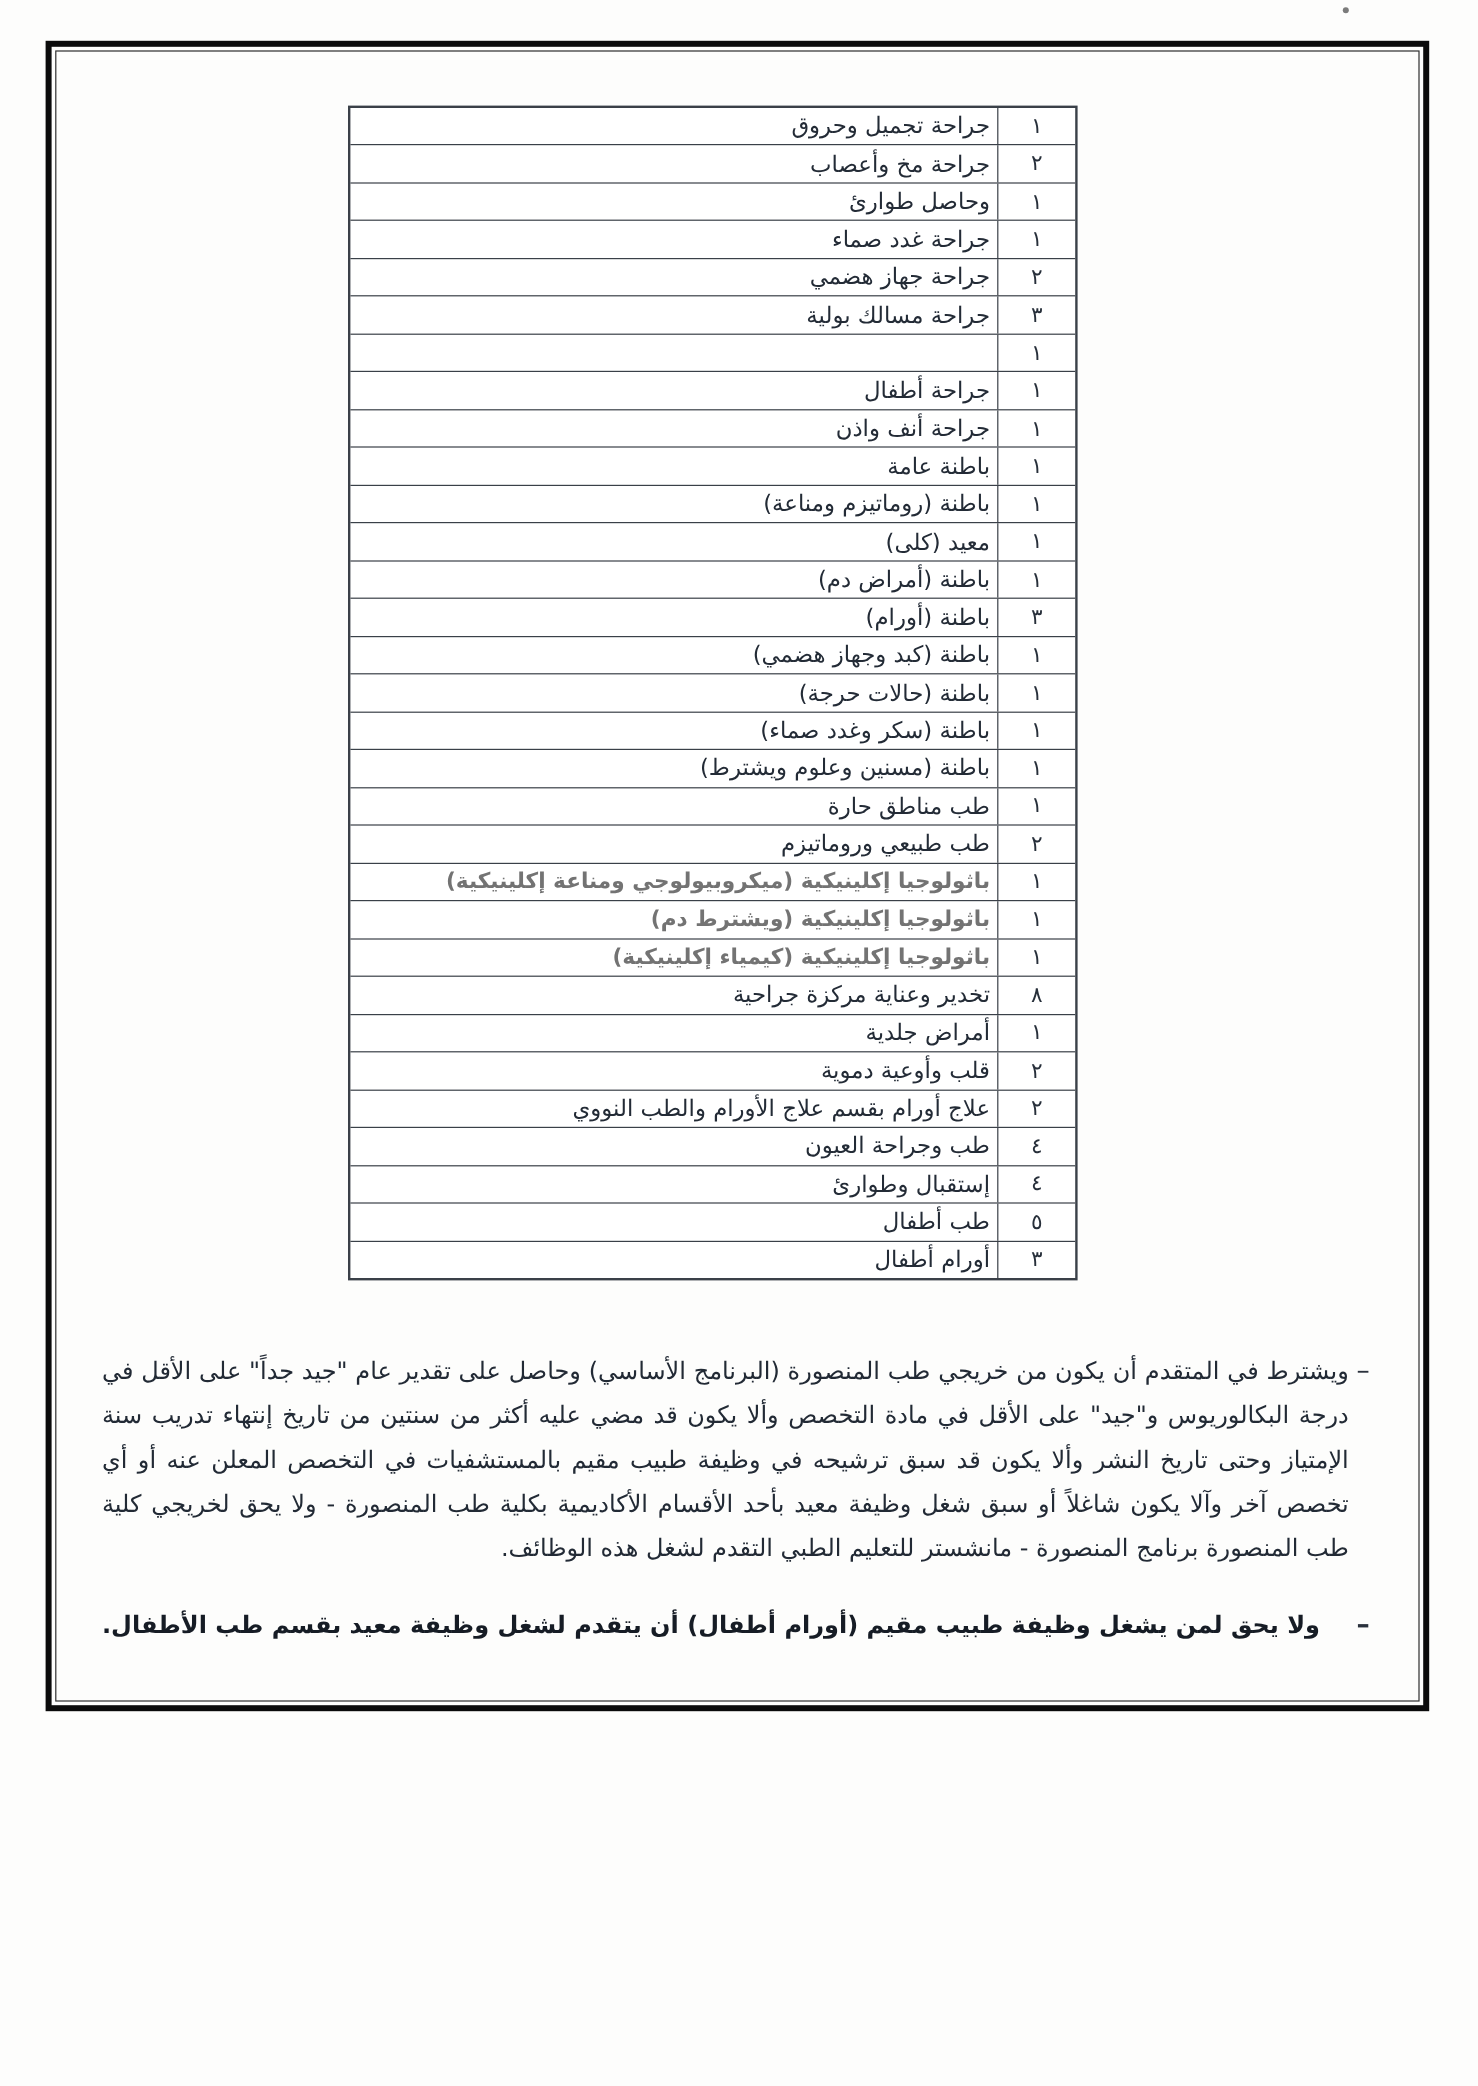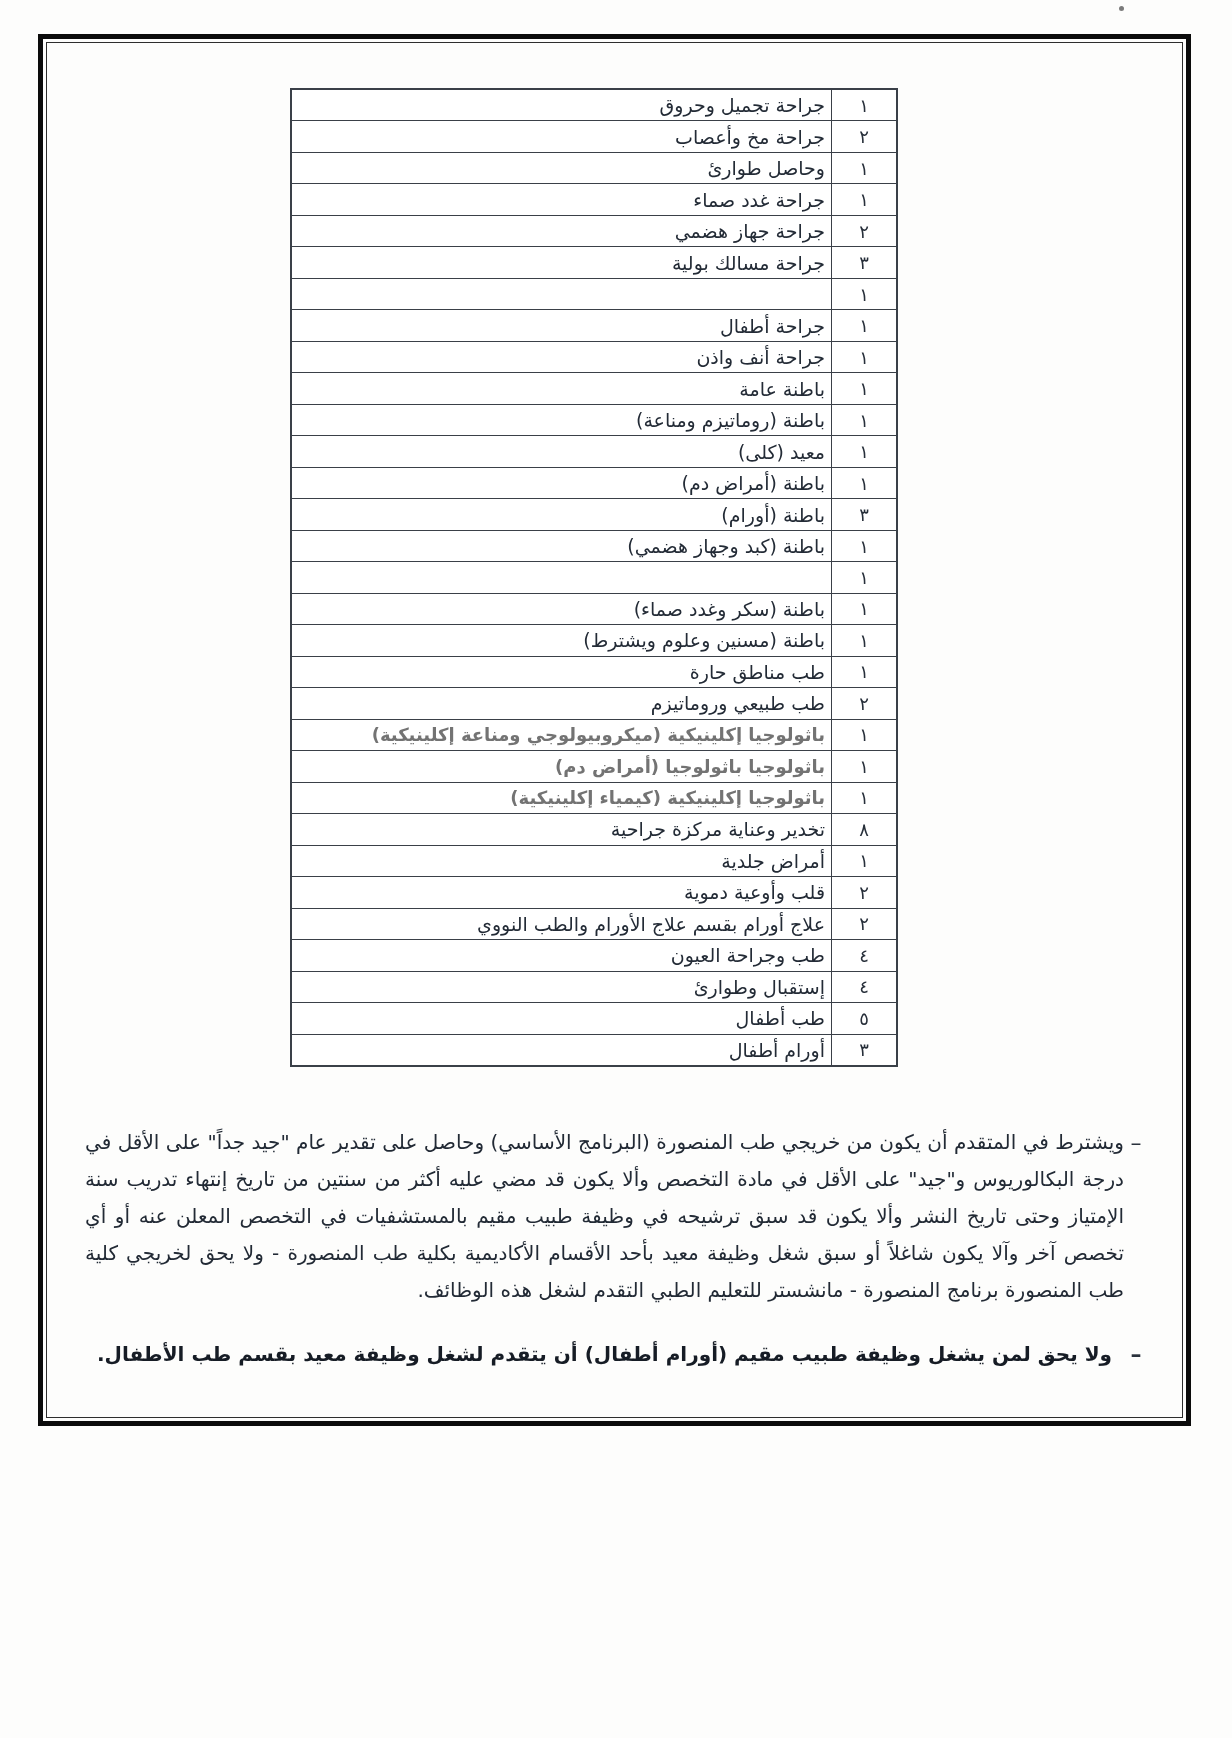--- a/index.html
+++ b/index.html
@@ -61,21 +61,21 @@
   .pline{
     direction:rtl;height:37px;line-height:37px;
     font-size:20px;
     text-align:justify;text-align-last:justify;
     white-space:nowrap;
   }
   .pline.last{text-align-last:right;}
   .b2{top:1336px;}
   .b2 .dash{font-weight:700;}
   .ptext{
-    flex:1;direction:rtl;text-align:center;
+    flex:1;direction:rtl;text-align:left;
     font-size:20px;line-height:37px;font-weight:700;color:#161c25;
     white-space:nowrap;
   }
   .speck{
     position:absolute;left:1119px;top:6px;width:5px;height:5px;
     border-radius:50%;background:#5a5a5a;opacity:.8;
   }
 </style>
 </head>
 <body>
@@ -143,20 +143,21 @@
       <div class="trow">
         <div class="cell count">٣</div>
         <div class="cell name">باطنة (أورام)</div>
       </div>
       <div class="trow">
         <div class="cell count">١</div>
         <div class="cell name">باطنة (كبد وجهاز هضمي)</div>
       </div>
       <div class="trow">
         <div class="cell count">١</div>
+        <div class="cell name">باطنة (حالات حرجة)</div>
       </div>
       <div class="trow">
         <div class="cell count">١</div>
         <div class="cell name">باطنة (سكر وغدد صماء)</div>
       </div>
       <div class="trow">
         <div class="cell count">١</div>
         <div class="cell name">باطنة (مسنين وعلوم ويشترط)</div>
       </div>
       <div class="trow">
@@ -166,21 +167,21 @@
       <div class="trow">
         <div class="cell count">٢</div>
         <div class="cell name">طب طبيعي وروماتيزم</div>
       </div>
       <div class="trow">
         <div class="cell count">١</div>
         <div class="cell name bold">باثولوجيا إكلينيكية (ميكروبيولوجي ومناعة إكلينيكية)</div>
       </div>
       <div class="trow">
         <div class="cell count">١</div>
-        <div class="cell name bold">باثولوجيا باثولوجيا (أمراض دم)</div>
+        <div class="cell name bold">باثولوجيا إكلينيكية (ويشترط دم)</div>
       </div>
       <div class="trow">
         <div class="cell count">١</div>
         <div class="cell name bold">باثولوجيا إكلينيكية (كيمياء إكلينيكية)</div>
       </div>
       <div class="trow">
         <div class="cell count">٨</div>
         <div class="cell name">تخدير وعناية مركزة جراحية</div>
       </div>
       <div class="trow">

